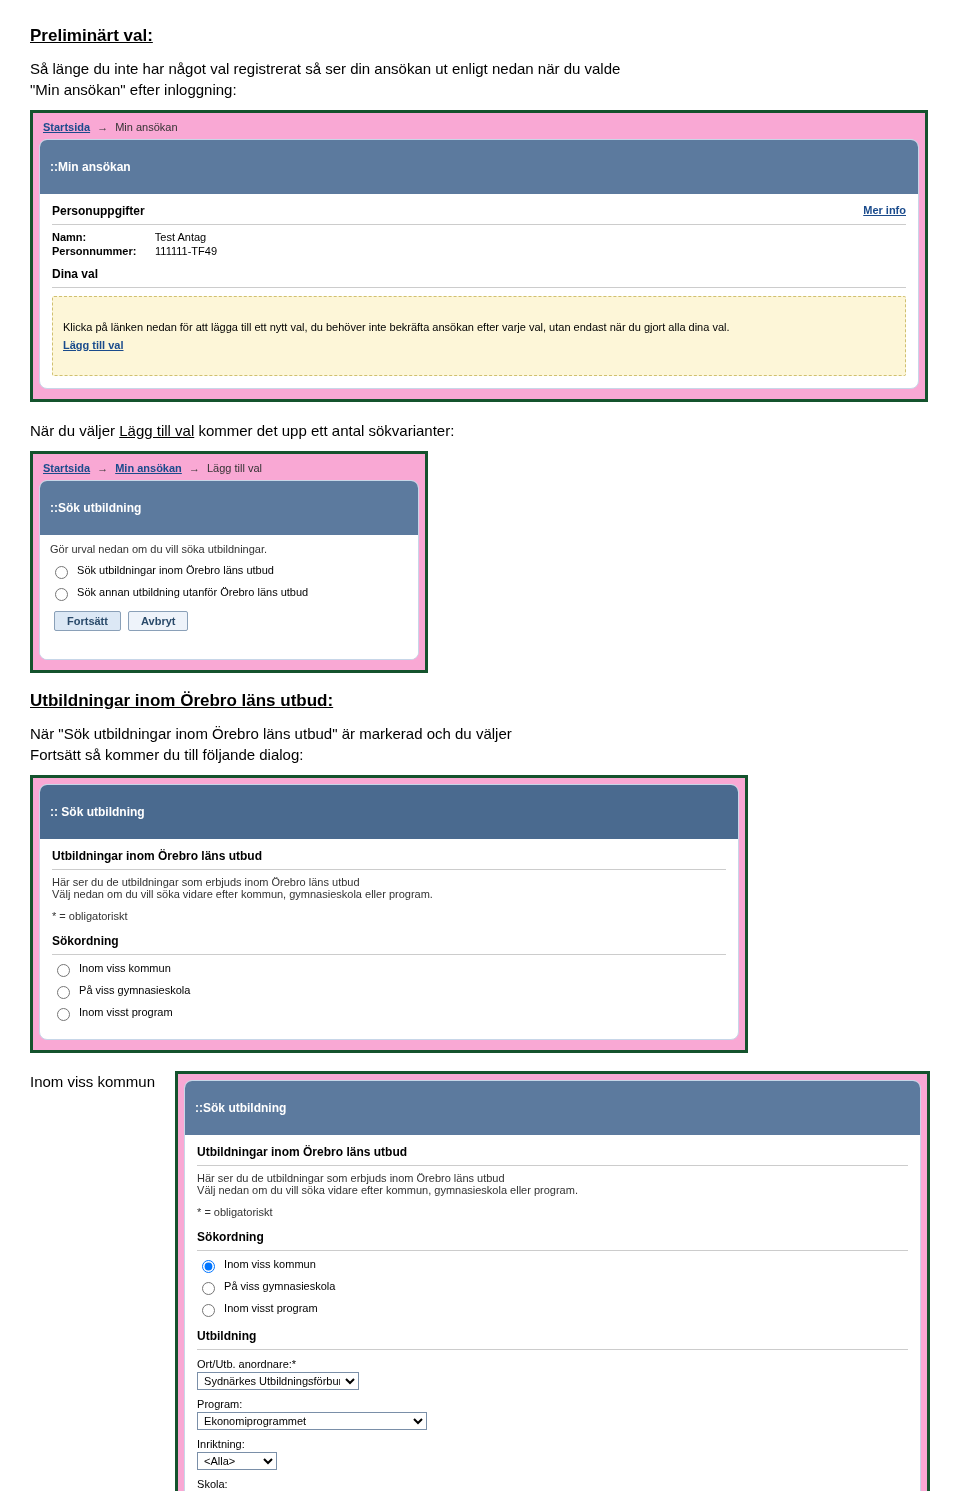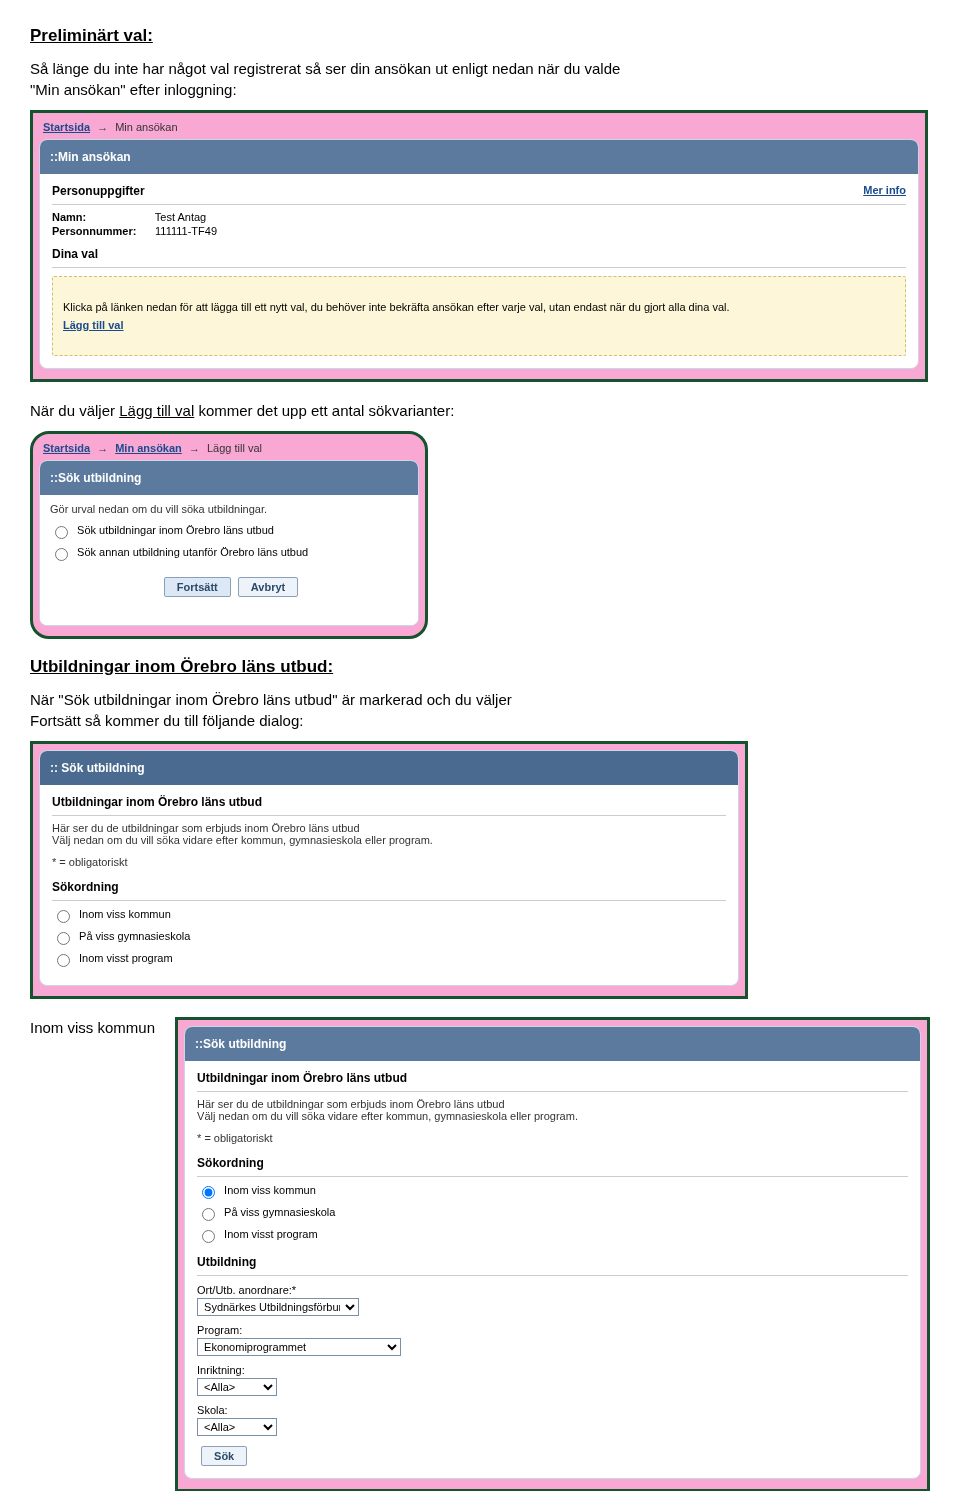--- a/index.html
+++ b/index.html
@@ -22,40 +22,40 @@
     margin: 6px 0 10px 0;
   }
   .u { text-decoration: underline; }
   .shot {
     background: #f9a8d4;
     border: 3px solid #14532d;
     margin: 4px 0 18px 0;
     padding: 6px 6px 10px 6px;
     font-size: 11px;
   }
-  .shot.narrow { width: 380px; border-radius: 19px; }
+  .shot.narrow { width: 380px; }
   .shot.wide { width: 880px; }
   .breadcrumb {
     padding: 2px 0 6px 4px;
     font-size: 11px;
   }
   .breadcrumb a { color: #1a4b8c; font-weight: bold; text-decoration: underline; }
   .breadcrumb .sep { color: #333; font-weight: bold; padding: 0 4px; }
   .breadcrumb .cur { color: #333; font-weight: normal; }
   .panel {
     background: #fff;
     border: 1px solid #c7d6e8;
     border-radius: 8px;
     overflow: hidden;
   }
   .panel-header {
     background: #5c7a9e;
     color: #fff;
     font-weight: bold;
-    padding: 10px 10px;
+    padding: 20px 10px;
     font-size: 12px;
   }
   .panel-header.dark { background: #4a6a8f; }
   .panel-body { padding: 10px 12px 12px 12px; }
   .panel-body.tight { padding: 8px 10px 28px 10px; }
   .section-title {
     font-weight: bold;
     font-size: 12px;
   }
   .info-link {
@@ -80,21 +80,21 @@
     margin-top: 8px;
     border-radius: 2px;
   }
   .yellow-box a { color: #1a4b8c; font-weight: bold; text-decoration: underline; }
   .radio-row {
     display: block;
     margin: 6px 0;
     font-size: 11px;
   }
   .radio-row input { vertical-align: middle; margin-right: 6px; }
-  .btn-row { text-align: center; margin-top: 16px; }
+  .btn-row { text-align: left; margin-top: 10px; }
   .btn {
     display: inline-block;
     border: 1px solid #8aa0b8;
     background: #eef3fa;
     color: #2a4a6a;
     font-weight: bold;
     font-size: 11px;
     padding: 3px 12px;
     margin-left: 4px;
     border-radius: 2px;
@@ -258,21 +258,21 @@
 
         <div class="field-block">
           <label>Ort/Utb. anordnare:*</label>
           <select style="width:162px">
             <option>Sydnärkes Utbildningsförbund</option>
           </select>
         </div>
 
         <div class="field-block">
           <label>Program:</label>
-          <select style="width:204px">
+          <select style="width:230px">
             <option>Ekonomiprogrammet</option>
           </select>
         </div>
 
         <div class="field-block">
           <label>Inriktning:</label>
           <select style="width:80px">
             <option>&lt;Alla&gt;</option>
           </select>
         </div>

